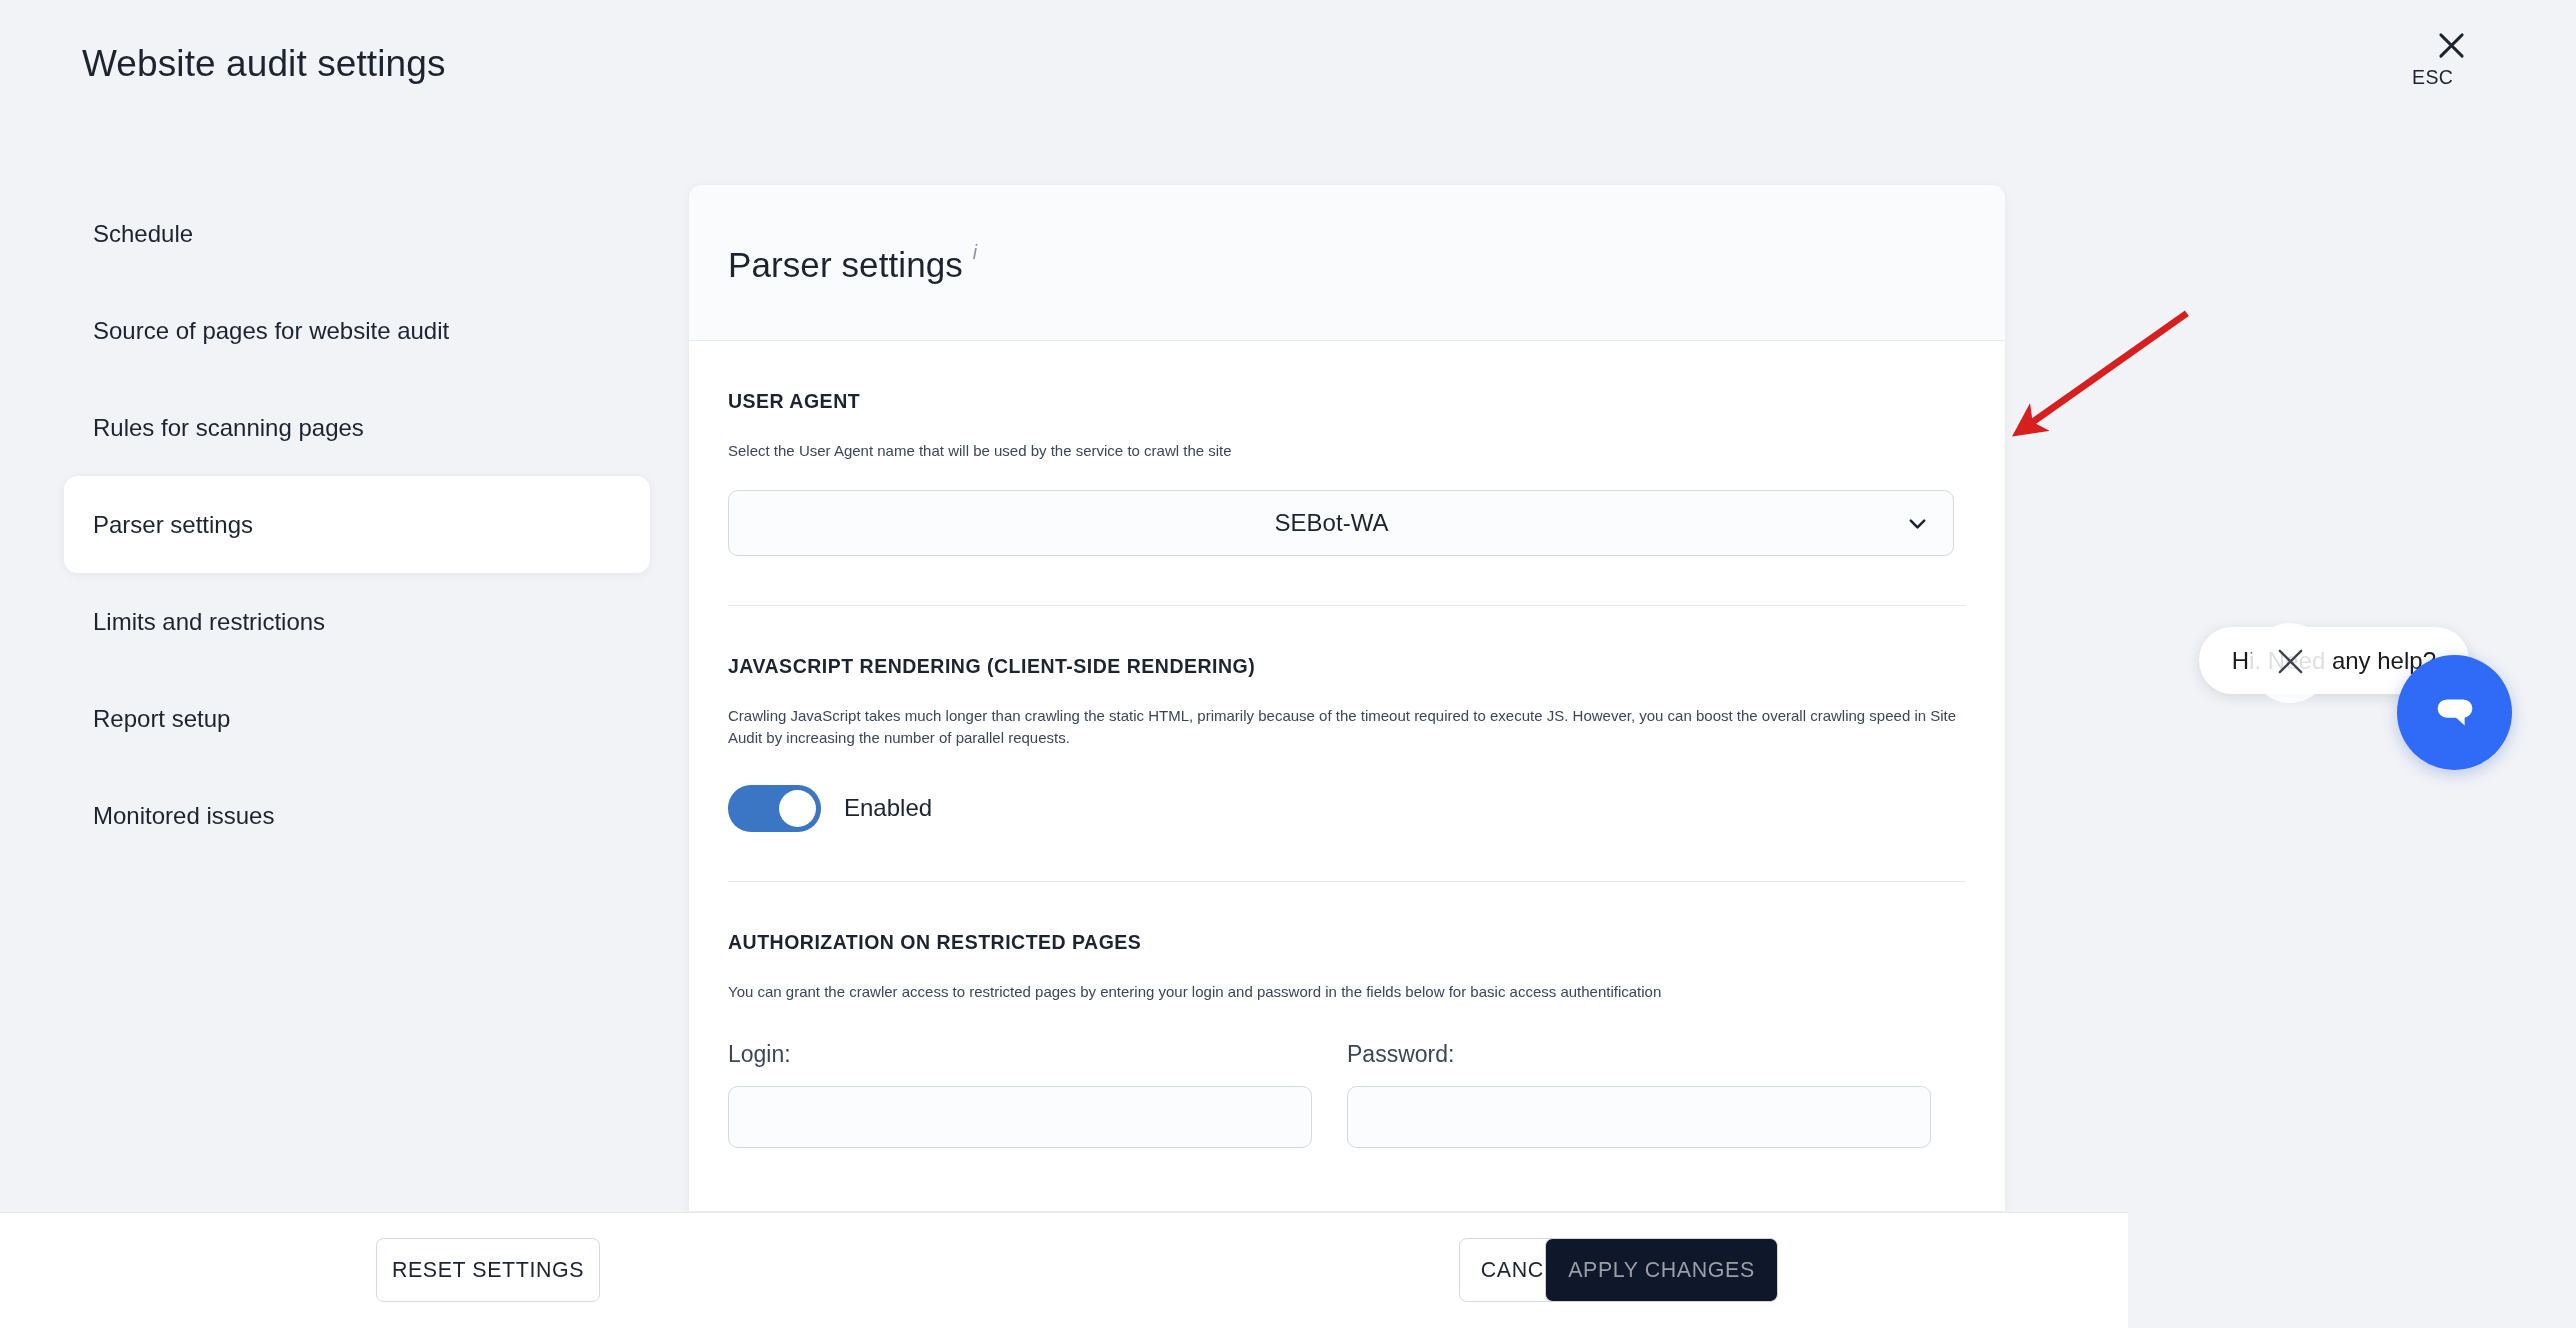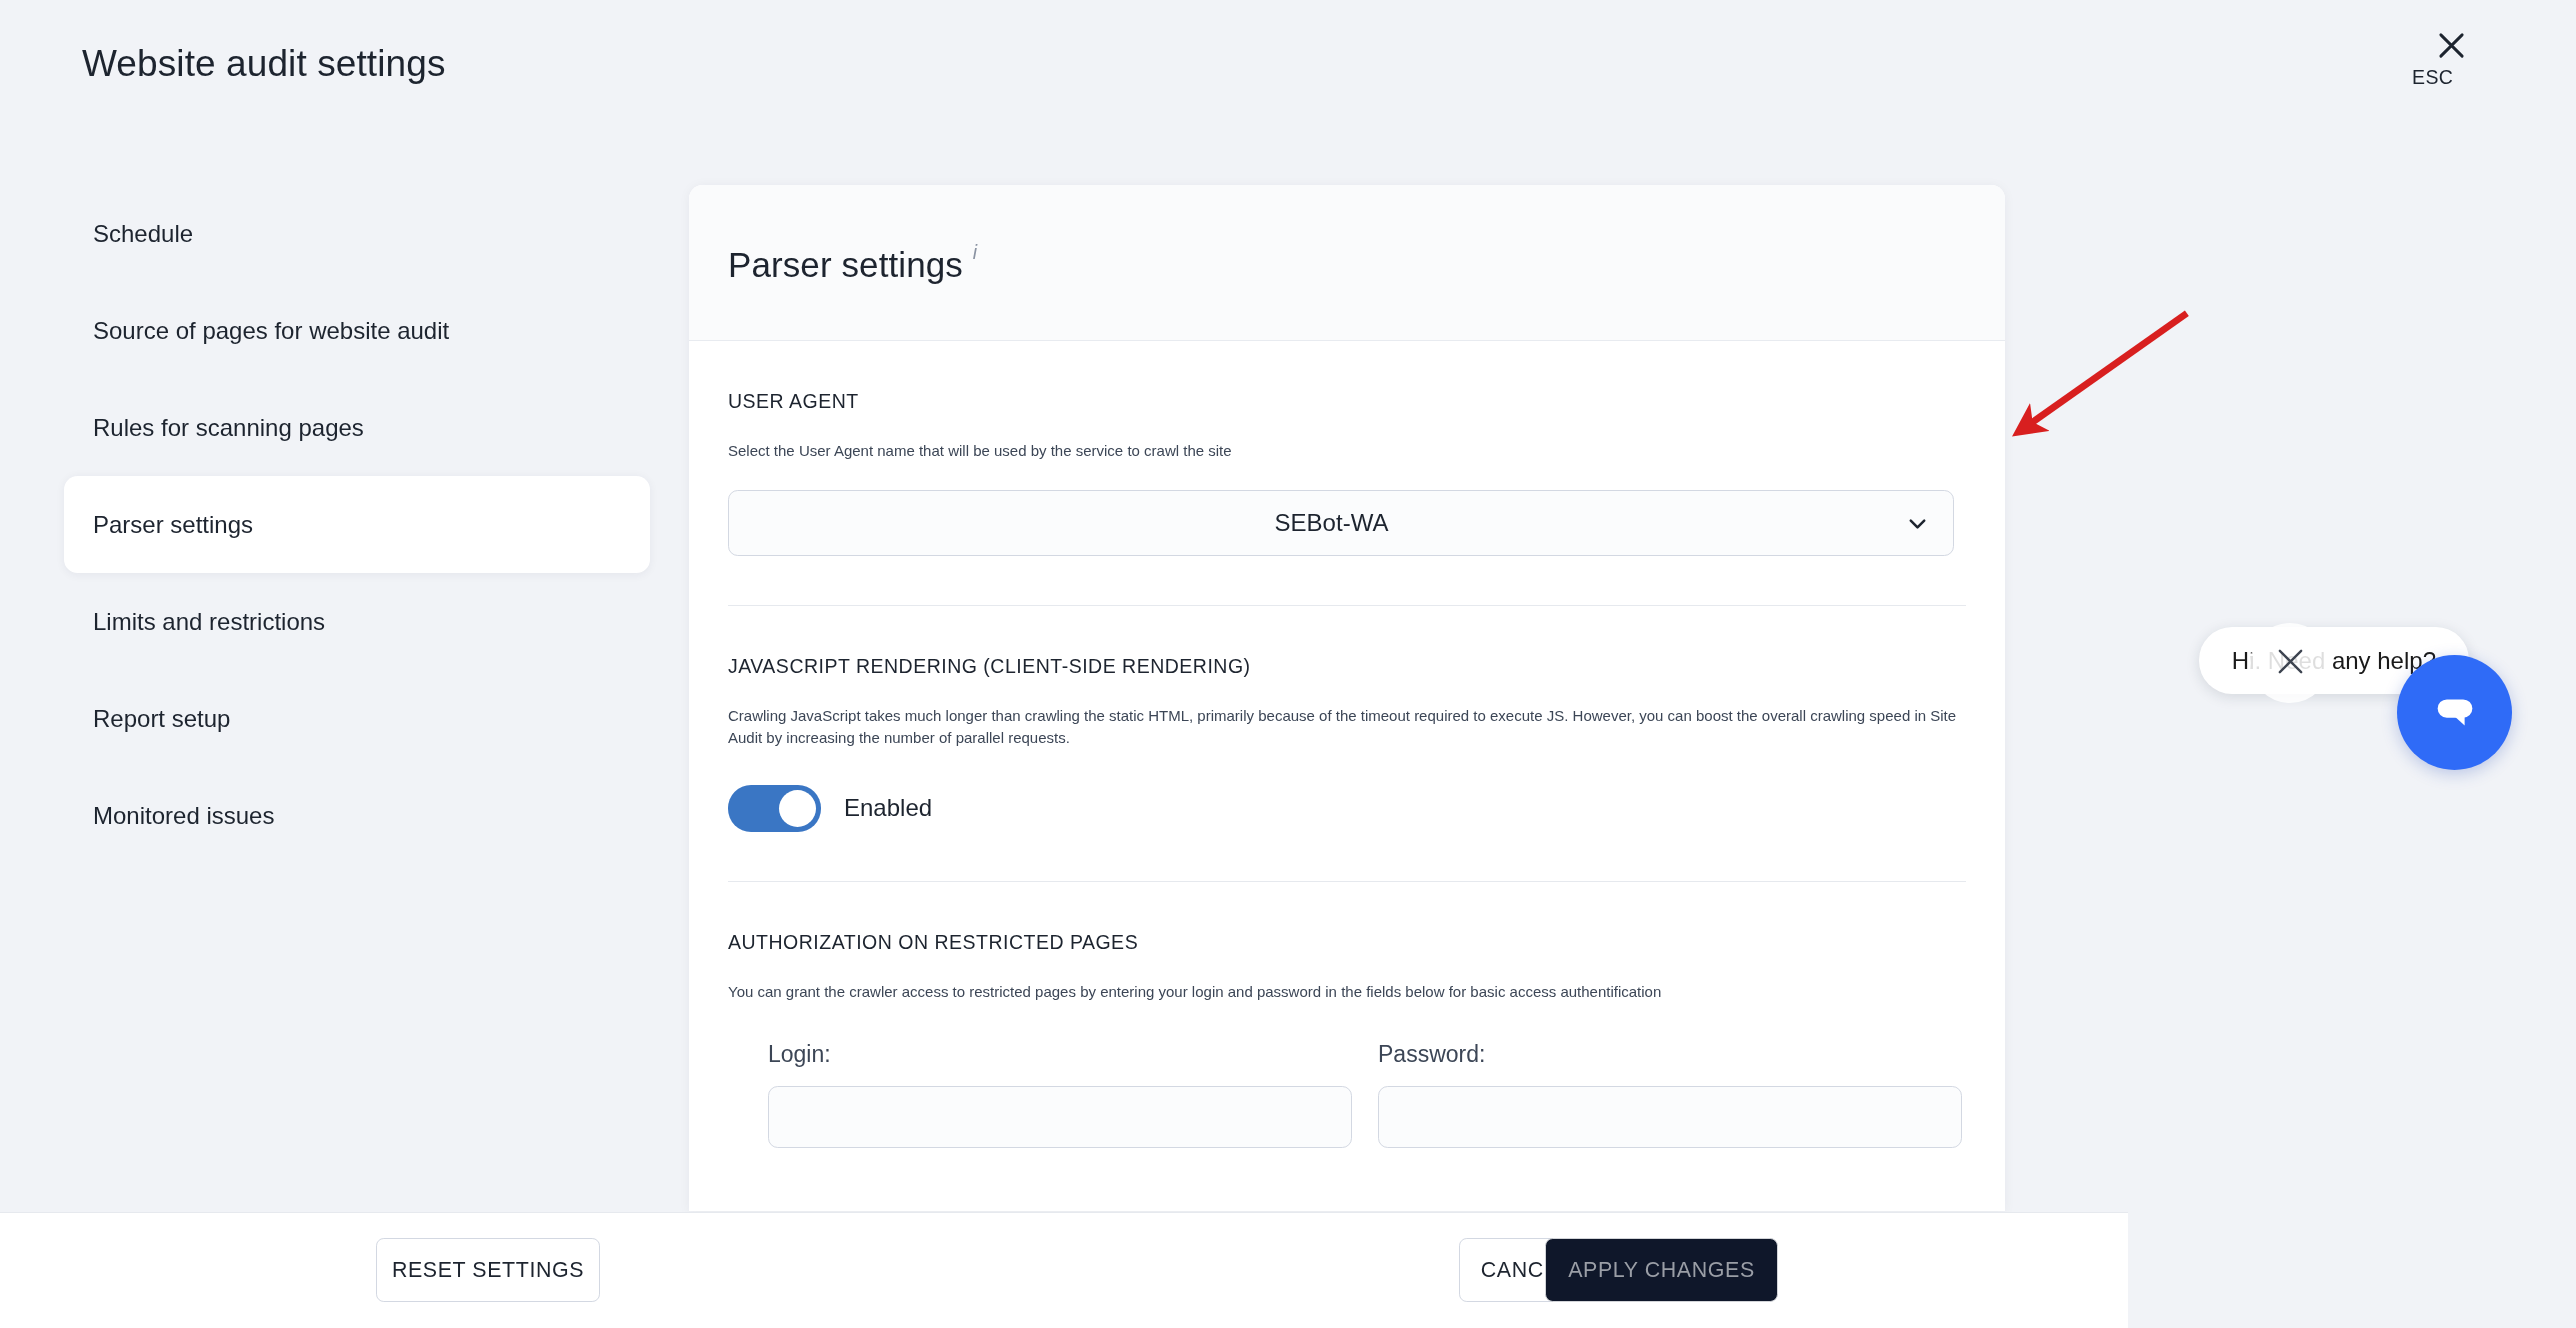--- a/index.html
+++ b/index.html
@@ -117,21 +117,21 @@
   }
 
   .card-body {
     padding: 0 39px;
   }
 
   .section { padding-top: 49px; }
 
   .section-title {
     font-size: 19.5px;
-    font-weight: 400;
+    font-weight: 700;
     letter-spacing: 0.5px;
     color: #1d242f;
     text-transform: uppercase;
   }
 
   .section-desc {
     margin-top: 27px;
     font-size: 15px;
     line-height: 1.42;
     color: #3c4656;
@@ -193,22 +193,21 @@
   .toggle-label {
     margin-left: 23px;
     font-size: 24px;
     color: #1d242f;
   }
 
   
   .cred-row {
     margin-top: 39px;
     display: flex;
-    gap: 26px;
-    margin-left: 40px;
+    gap: 35px;
   }
   .cred-col { width: 584px; }
   .cred-label {
     font-size: 23px;
     color: #3c4656;
   }
   .cred-input {
     margin-top: 17.5px;
     width: 584px;
     height: 62px;

